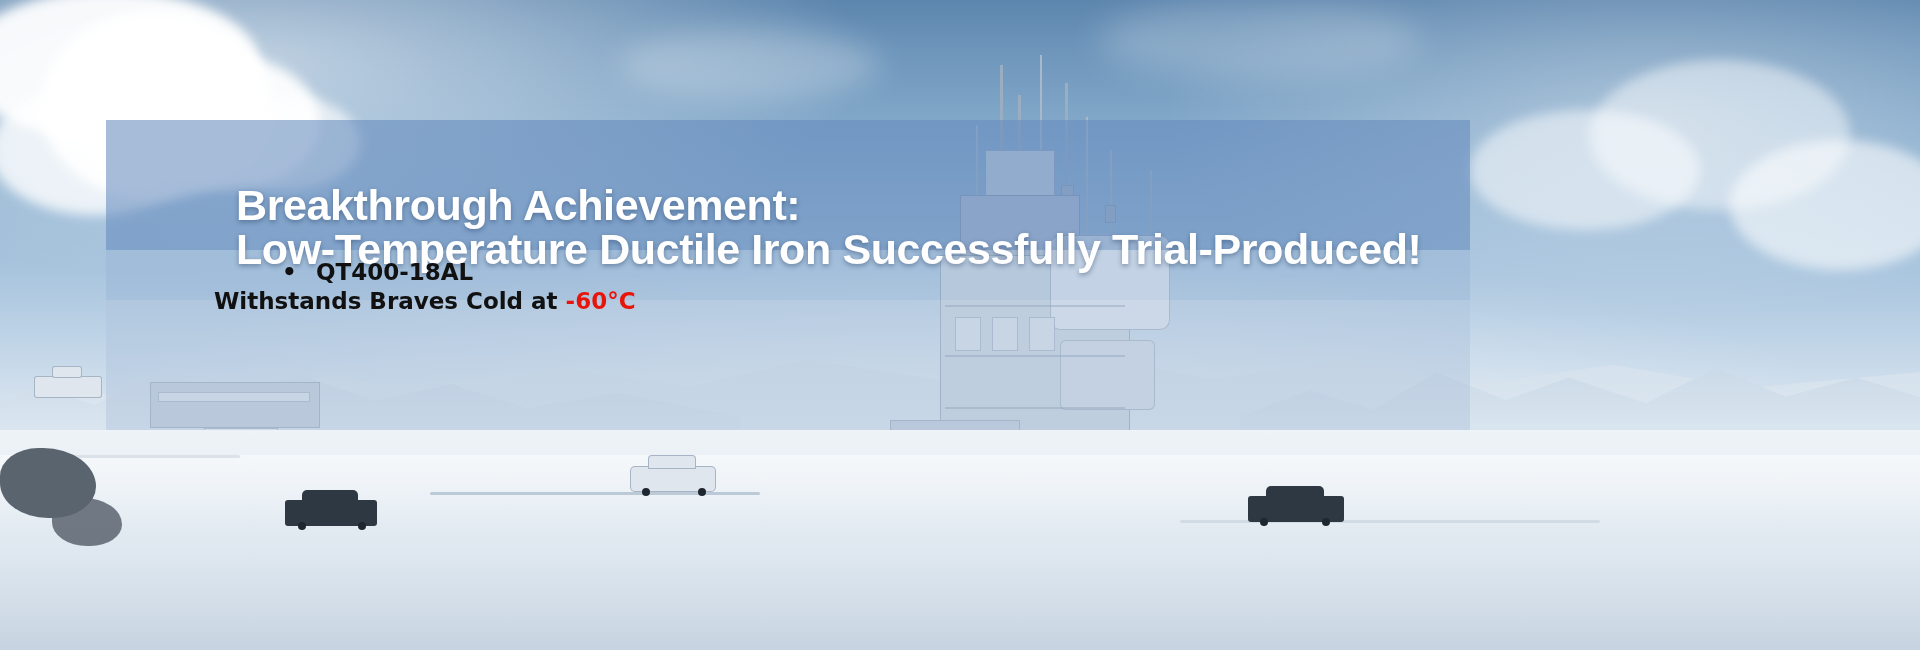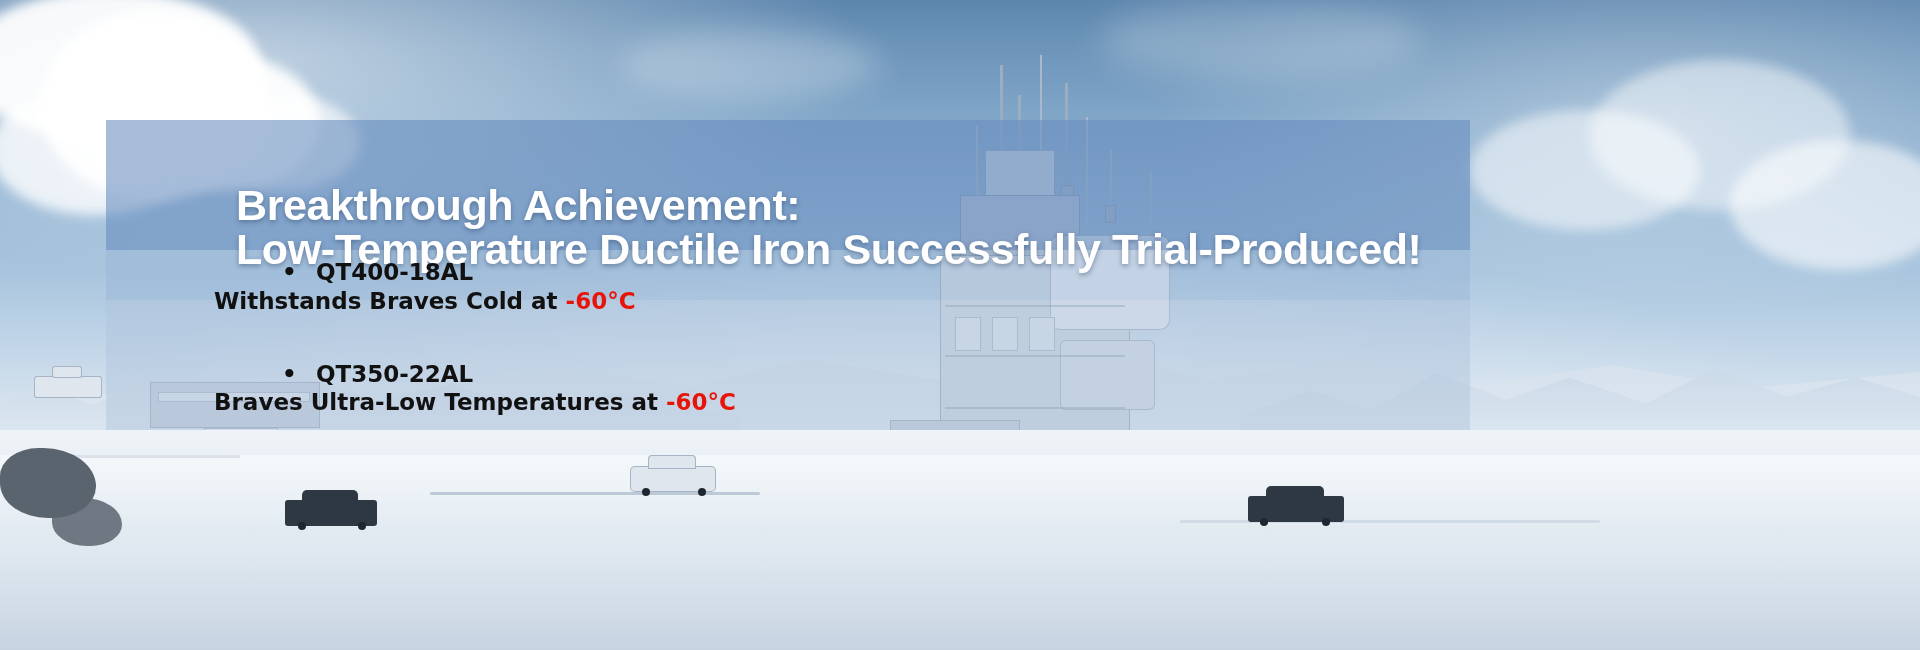--- a/index.html
+++ b/index.html
@@ -254,25 +254,17 @@
 
       <div class="bgroup">
         <div class="bline-top">
           <span class="bullet-dot">•</span><span>QT400-18AL</span>
         </div>
         <div class="bline-sub">
           <span>Withstands Braves Cold at </span><span class="temp">-60°C</span>
         </div>
       </div>
 
-      <div class="bgroup">
-        <div class="bline-top">
-          <span class="bullet-dot">•</span><span>QT350-22AL</span>
-        </div>
-        <div class="bline-sub">
-          <span>Braves Ultra-Low Temperatures at </span><span class="temp">-60°C</span>
-        </div>
-      </div>
 
     </div>
   </div>
 
 </div>
 
 </body></html>

